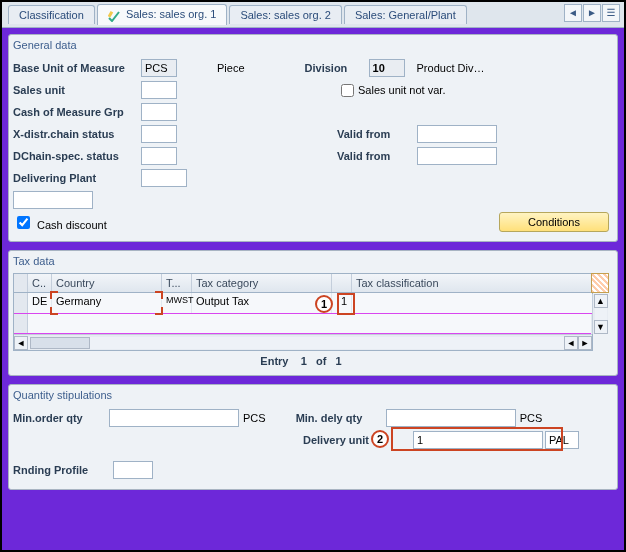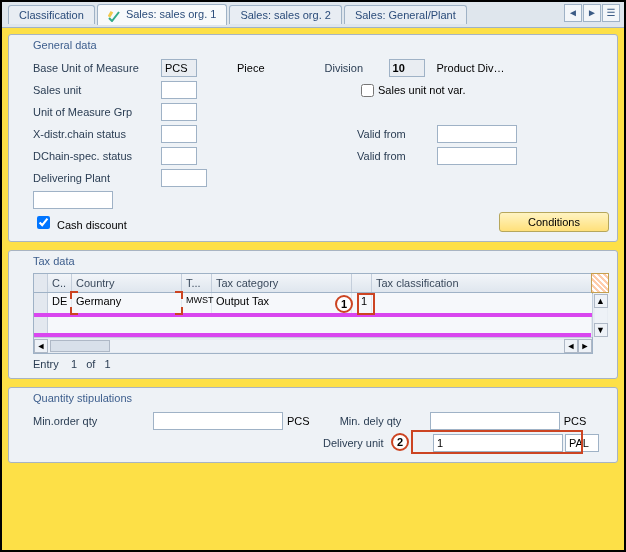--- a/index.html
+++ b/index.html
@@ -1,47 +1,47 @@
 <!DOCTYPE html>
 <html><head>
 <meta charset="utf-8">
 <style>
   * { box-sizing: border-box; font-family: Arial, sans-serif; font-size: 11px; }
   body { margin: 0; background: #fff; }
-  .window { border: 2px solid #000; width: 626px; height: 552px; background: #fde047; position: relative; overflow: hidden; }
+  .window { border: 2px solid #000; width: 626px; height: 552px; background: #6d28d9; position: relative; overflow: hidden; }
   .tabbar { display: flex; align-items: center; height: 26px; background: #dfe6ed; border-bottom: 1px solid #9fb2c6; padding-left: 6px; position: relative; }
   .tab { padding: 3px 10px; background: #e8edf3; border: 1px solid #9fb2c6; border-bottom: none; border-radius: 3px 3px 0 0; margin-right: 2px; color: #2b4c7a; cursor: pointer; }
   .tab.active { background: #f7f9fb; font-weight: normal; }
   .tab-icon { display: inline-block; width: 12px; height: 12px; vertical-align: middle; margin-right: 3px; }
   .navbtns { position: absolute; right: 4px; top: 2px; display: flex; gap: 1px; }
   .navbtn { width: 18px; height: 18px; background: #f3f6f9; border: 1px solid #9fb2c6; text-align: center; line-height: 16px; cursor: pointer; color: #3b5b85; font-size: 10px; }
   .content { padding: 6px; }
-  .panel { border: 1px solid #a8b4c2; background: #eef2f6; padding: 6px 8px 8px 24px; margin-bottom: 8px; border-radius: 3px; }
+  .panel { border: 1px solid #a8b4c2; background: #eef2f6; padding: 6px 8px 8px 4px; margin-bottom: 8px; border-radius: 3px; }
   .panel-title { color: #3d5e8d; margin: -2px 0 6px 0; font-size: 11px; }
   .row { display: flex; align-items: center; min-height: 22px; }
-  .lbl { width: 128px; color: #2a3d53; }
+  .lbl { width: 128px; color: #2a3d53; font-weight: bold; }
   .inp { height: 18px; background: #fff; border: 1px solid #9fb2c6; padding: 1px 3px; }
   .chk { margin-right: 4px; }
   .btn-cond { background: linear-gradient(#fff4c2, #ffe07a); border: 1px solid #b6a75c; padding: 3px 28px; border-radius: 3px; cursor: pointer; }
   .table-wrap { position: relative; }
   .tbl { border: 1px solid #9fb2c6; background: #fff; }
   .thead { display: flex; background: linear-gradient(#f2f5f9,#dfe6ee); border-bottom: 1px solid #9fb2c6; }
   .th { border-right: 1px solid #c4cedb; padding: 3px 4px; color: #3b4a5d; position: relative; }
-  .trow { display: flex; border-bottom: 4px solid #d946ef; background: #f6f8fb; }
+  .trow { display: flex; border-bottom: 1px solid #d946ef; background: #f6f8fb; }
   .td { border-right: 1px solid #e2e8ef; padding: 2px 4px; height: 20px; }
   .row-sel { width: 14px; background: #e3e8ef; border-right: 1px solid #c4cedb; }
   .corner { position: absolute; right: 0; top: 0; width: 18px; height: 20px; background: repeating-linear-gradient(45deg,#fca,#fca 2px,#fff 2px,#fff 4px); border: 1px solid #c4a050; cursor: pointer; }
   .hscroll { display: flex; align-items: center; height: 16px; background: #e7ecf2; border-top: 1px solid #c4cedb; }
   .hscroll .ab { width: 14px; height: 14px; background: #eef2f7; border: 1px solid #aeb8c6; text-align: center; line-height: 12px; font-size: 9px; cursor: pointer; }
   .hscroll .track { flex: 1; height: 12px; background: #eef2f7; position: relative; }
   .hscroll .thumb { position: absolute; left: 2px; top: 0; width: 60px; height: 12px; background: #d8e0ea; border: 1px solid #aeb8c6; }
   .vscroll { position: absolute; right: 1px; top: 21px; width: 16px; bottom: 17px; background: #e7ecf2; border-left: 1px solid #c4cedb; display: flex; flex-direction: column; align-items: center; }
   .vscroll .ab { width: 14px; height: 14px; background: #eef2f7; border: 1px solid #aeb8c6; text-align: center; line-height: 12px; font-size: 9px; cursor: pointer; }
   .vscroll .track { flex: 1; width: 12px; background: #eef2f7; }
-  .entryline { text-align: left; padding: 4px 20px 0 0; color: #2a3d53; }
+  .entryline { text-align: center; padding: 4px 20px 0 0; color: #2a3d53; font-weight: bold; }
   .callout { display: inline-flex; align-items: center; justify-content: center; width: 18px; height: 18px; border: 2px solid #c42; border-radius: 50%; background: #fff; color: #000; font-weight: bold; font-size: 11px; position: absolute; z-index: 5; }
   .redbox { position: absolute; border: 2px solid #c42; pointer-events: none; z-index: 4; }
   .sel-br { position: absolute; width: 8px; height: 8px; border: 2px solid #c42; }
 </style>
 </head>
 <body>
 
 <div class="window">
 
   <div class="tabbar">
@@ -78,21 +78,21 @@
         <span style="margin-left:12px">Product Div…</span>
       </div>
       <div class="row">
         <span class="lbl">Sales unit</span>
         <input class="inp" style="width: 36px;">
         <span style="width:160px"></span>
         <input type="checkbox" class="chk" style="">
         <span>Sales unit not var.</span>
       </div>
       <div class="row">
-        <span class="lbl">Unit of Measure Grp</span>
+        <span class="lbl">Cash of Measure Grp</span>
         <input class="inp" style="width: 36px;">
       </div>
       <div class="row">
         <span class="lbl">X-distr.chain status</span>
         <input class="inp" style="width: 36px;">
         <span style="width:160px"></span>
         <span class="lbl" style="width:80px">Valid from</span>
         <input class="inp" style="width: 80px;">
       </div>
       <div class="row">
@@ -174,32 +174,36 @@
         <span>Entry</span>&nbsp;&nbsp;&nbsp;
         <span>1</span>&nbsp;&nbsp;
         <span>of</span>&nbsp;&nbsp;
         <span>1</span>
       </div>
     </div>
 
     <div class="panel" style="position:relative">
       <div class="panel-title">Quantity stipulations</div>
       <div class="row">
-        <span class="lbl" style="width:120px">Min.order qty</span>
+        <span class="lbl" style="width:96px">Min.order qty</span>
         <input class="inp" style="width: 130px;">
         <span style="margin-left:4px">PCS</span>
         <span style="width:30px"></span>
         <span class="lbl" style="width:90px">Min. dely qty</span>
         <input class="inp" style="width: 130px;">
         <span style="margin-left:4px">PCS</span>
       </div>
       <div class="row" style="position:relative">
         <span style="width:290px"></span>
         <span class="lbl" style="width:110px">Delivery unit</span>
         <input class="inp" style="width: 130px;" value="1">
         <input class="inp" style="width: 34px; margin-left: 2px;" value="PAL">
         <span class="callout" style="left:358px;top:1px">2</span>
         <span class="redbox" style="left:378px;top:-2px;width:172px;height:24px"></span>
       </div>
+      <div class="row" style="margin-top:8px">
+        <span class="lbl" style="width:100px">Rnding Profile</span>
+        <input class="inp" style="width: 40px;">
+      </div>
     </div>
 
   </div>
 </div>
 
 </body></html>

